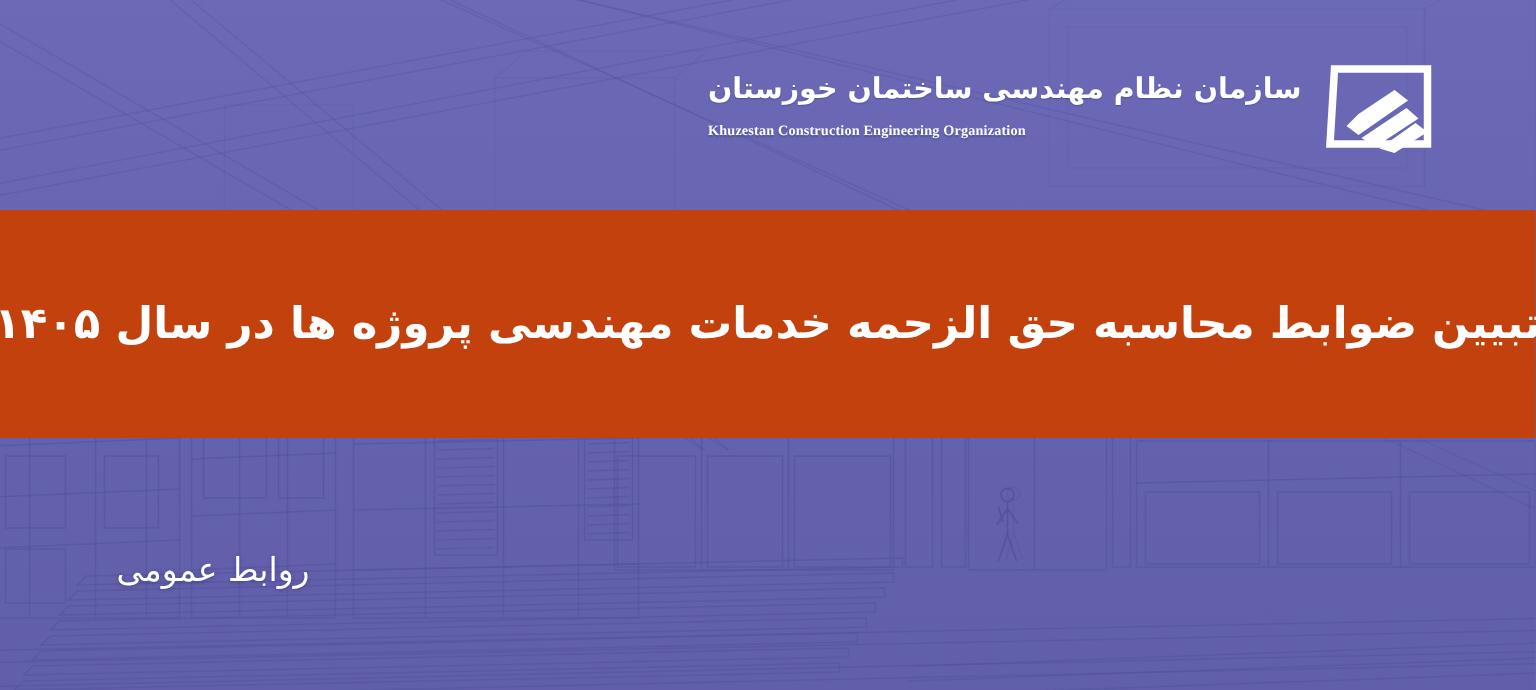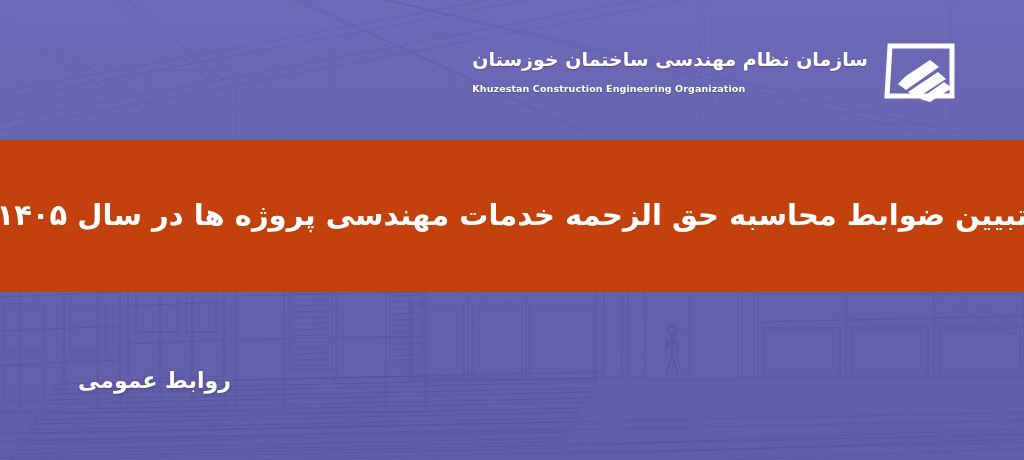--- a/index.html
+++ b/index.html
@@ -76,20 +76,21 @@
   }
   .brand-en {
     color: #ffffff;
     font-size: 9.5px;
     font-weight: bold;
     margin-top: 15px;
     white-space: nowrap;
     direction: ltr;
     letter-spacing: 0.1px;
     text-shadow: 0 1px 1px rgba(40,40,90,0.35);
+    font-family: Liberation Serif, serif;
   }
 
   
   .title-banner {
     position: absolute;
     left: 0;
     right: 0;
     top: 140px;
     height: 152px;
     background: #c2410c;
@@ -109,21 +110,21 @@
     line-height: 1.35;
   }
 
   
   .footer-caption {
     position: absolute;
     left: 78px;
     top: 368px;
     color: #ffffff;
     font-size: 22px;
-    font-weight: bold;
+    font-weight: normal;
     direction: rtl;
     white-space: nowrap;
     text-shadow: 0 1px 3px rgba(45,45,95,0.45);
   }
 </style>
 </head>
 <body>
 
 <div id="stage">
 

